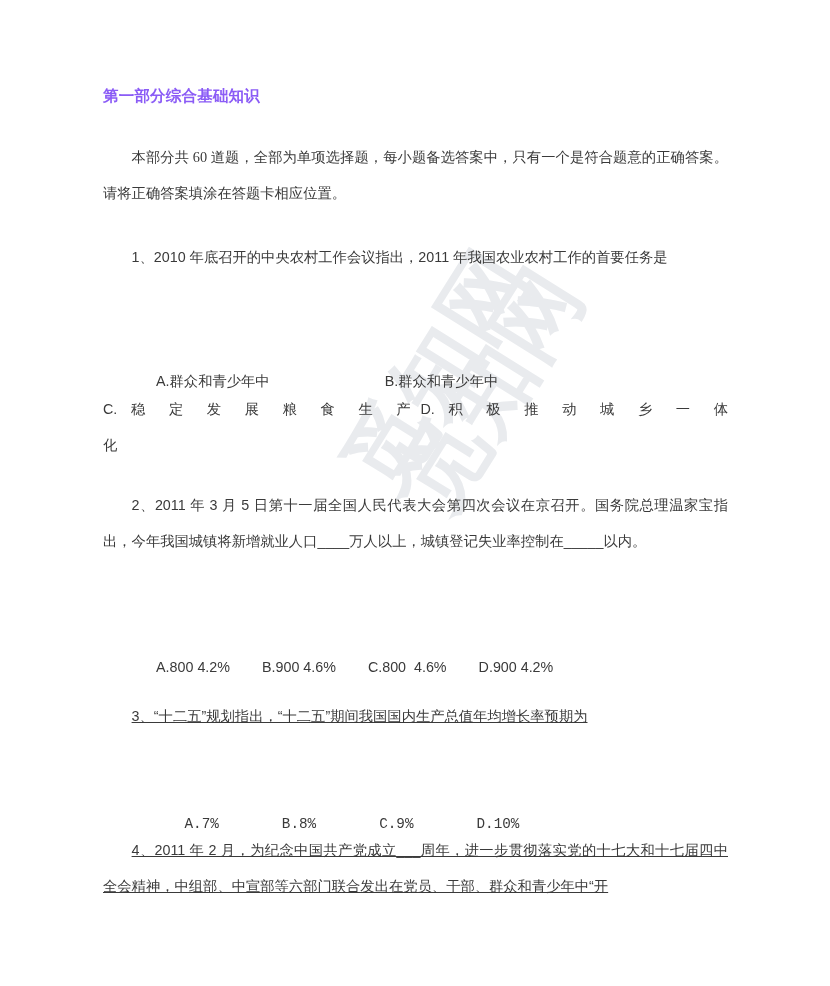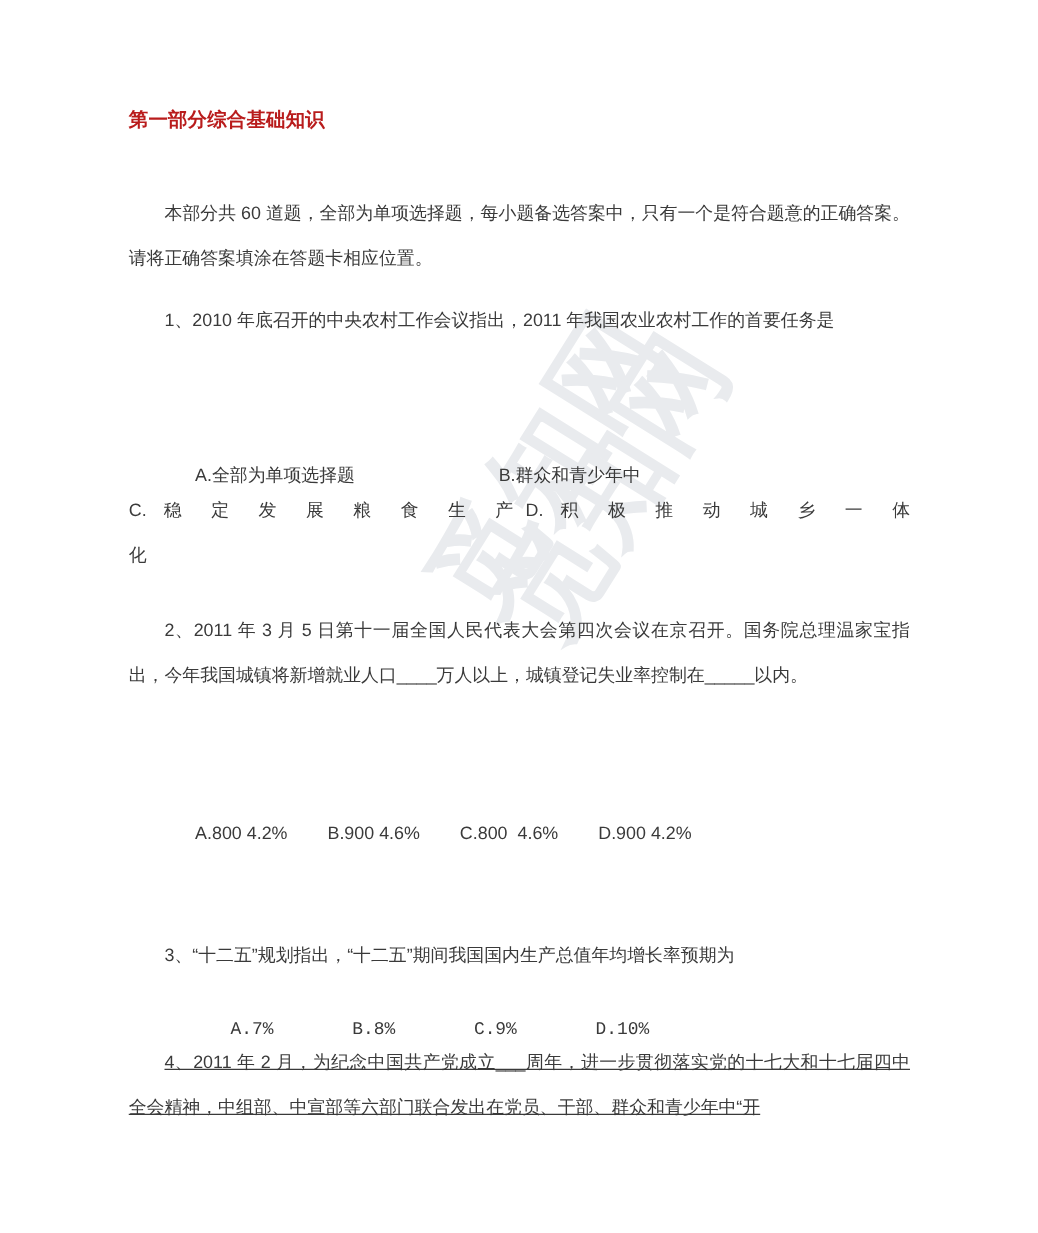--- a/index.html
+++ b/index.html
@@ -65,21 +65,21 @@
     z-index: 2;
     padding: 0;
   }
 
   .doc-title {
     position: absolute;
     left: 103px;
     top: 86px;
     font-size: 15.5px;
     font-weight: 700;
-    color: #b91c1c;
+    color: #8b5cf6;
     letter-spacing: 0.2px;
   }
 
   .para {
     position: absolute;
     left: 103px;
     width: 625px;
     font-size: 14.3px;
     line-height: 36px;
     color: #3a3a3a;
@@ -121,41 +121,41 @@
 
   <div id="watermark-layer">
     <div class="wm wm-a">觅知网</div>
     <div class="wm wm-b">觅知网</div>
   </div>
 
   <div id="content">
 
     <div class="doc-title">第一部分综合基础知识</div>
 
-    <div class="para indent" style="top: 153px;">本部分共 60 道题，全部为单项选择题，每小题备选答案中，只有一个是符合题意的正确答案。请将正确答案填涂在答题卡相应位置。</div>
+    <div class="para indent" style="top: 139px; font-family: Liberation Serif, serif;">本部分共 60 道题，全部为单项选择题，每小题备选答案中，只有一个是符合题意的正确答案。请将正确答案填涂在答题卡相应位置。</div>
 
     <div class="para indent" style="top: 239px;">1、2010 年底召开的中央农村工作会议指出，2011 年我国农业农村工作的首要任务是</div>
 
     <div class="opt-row" style="top: 327px;">
-      <span>A.全部为单项选择题</span><span class="tab-a" style="width:115px"></span><span>B.群众和青少年中</span>
+      <span>A.群众和青少年中</span><span class="tab-a" style="width:115px"></span><span>B.群众和青少年中</span>
     </div>
 
     <div class="para nowrapline" style="top: 391px;">
       <span class="spread"><span>C. 稳 定 发 展 粮 食 生 产</span><span>D. 积 极 推 动 城 乡 一 体</span></span>
     </div>
 
     <div class="para nowrapline" style="top: 427px;">化</div>
 
     <div class="para indent" style="top: 487px;">2、2011 年 3 月 5 日第十一届全国人民代表大会第四次会议在京召开。国务院总理温家宝指出，今年我国城镇将新增就业人口____万人以上，城镇登记失业率控制在_____以内。</div>
 
     <div class="opt-row" style="top: 613px;">
       <span>A.800 4.2%</span><span class="tab-a" style="width:32px"></span><span>B.900 4.6%</span><span class="tab-a" style="width:32px"></span><span>C.800  4.6%</span><span class="tab-a" style="width:32px"></span><span>D.900 4.2%</span>
     </div>
 
-    <div class="para indent" style="top: 747px;">3、“十二五”规划指出，“十二五”期间我国国内生产总值年均增长率预期为</div>
+    <div class="para indent" style="top: 698px; text-decoration: underline;">3、“十二五”规划指出，“十二五”期间我国国内生产总值年均增长率预期为</div>
 
     <div class="opt-row" style="top: 770px; font-family: Liberation Mono, monospace;">
       <span>A.7%</span><span class="tab-a" style="width:63px"></span><span>B.8%</span><span class="tab-a" style="width:63px"></span><span>C.9%</span><span class="tab-a" style="width:63px"></span><span>D.10%</span>
     </div>
 
     <div class="para indent" style="top: 832px; text-decoration: underline;">4、2011 年 2 月，为纪念中国共产党成立___周年，进一步贯彻落实党的十七大和十七届四中全会精神，中组部、中宣部等六部门联合发出在党员、干部、群众和青少年中“开</div>
 
   </div>
 </div>
 

